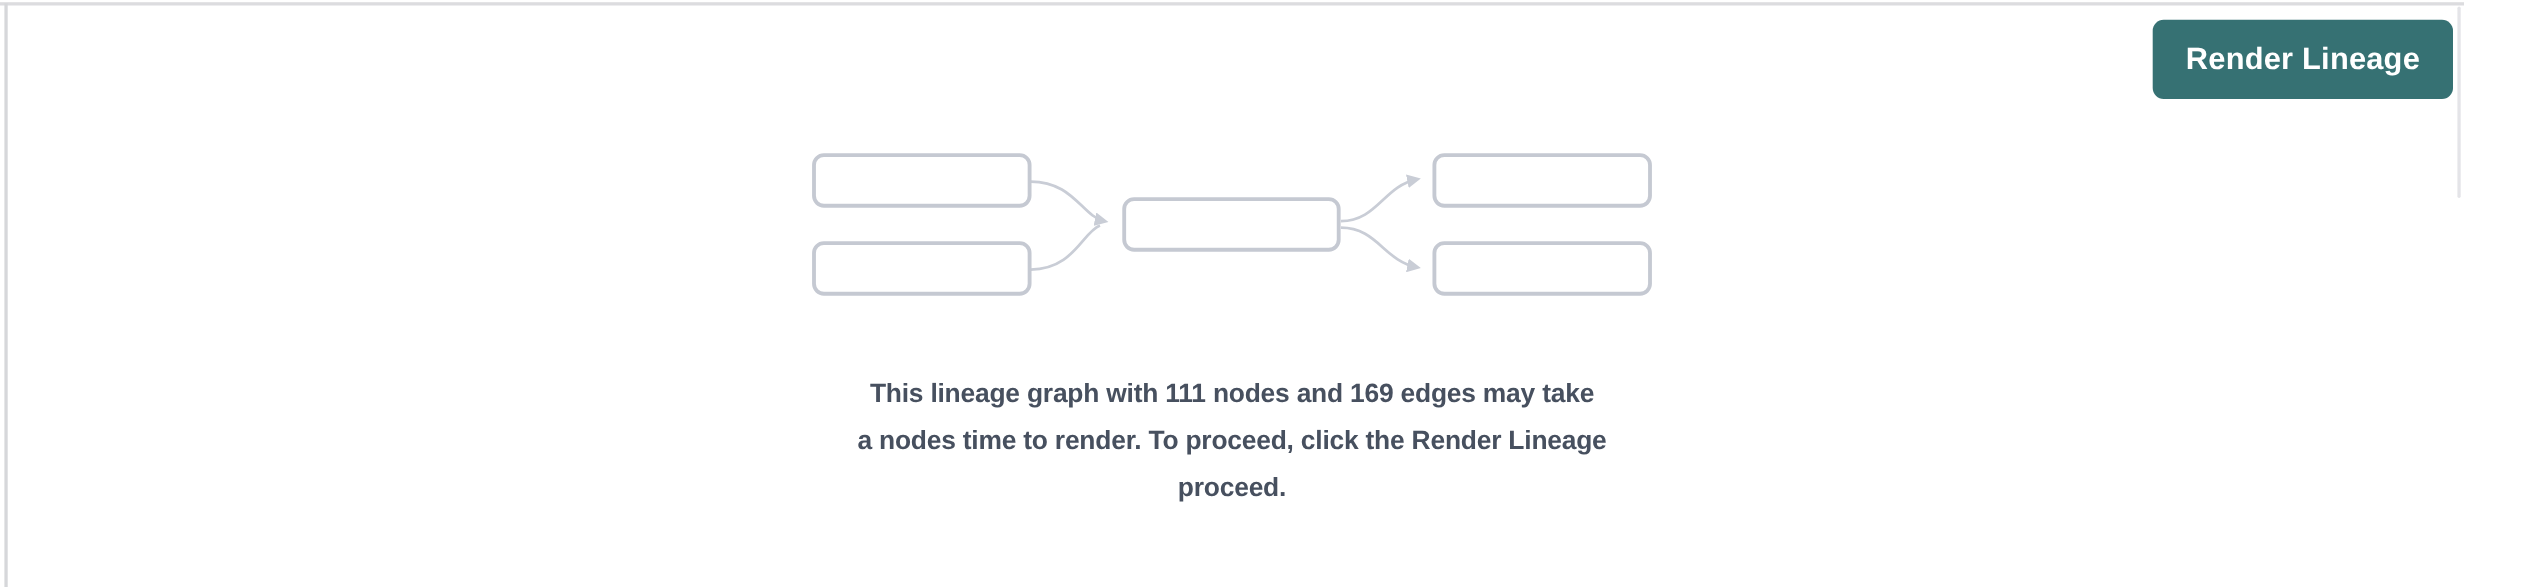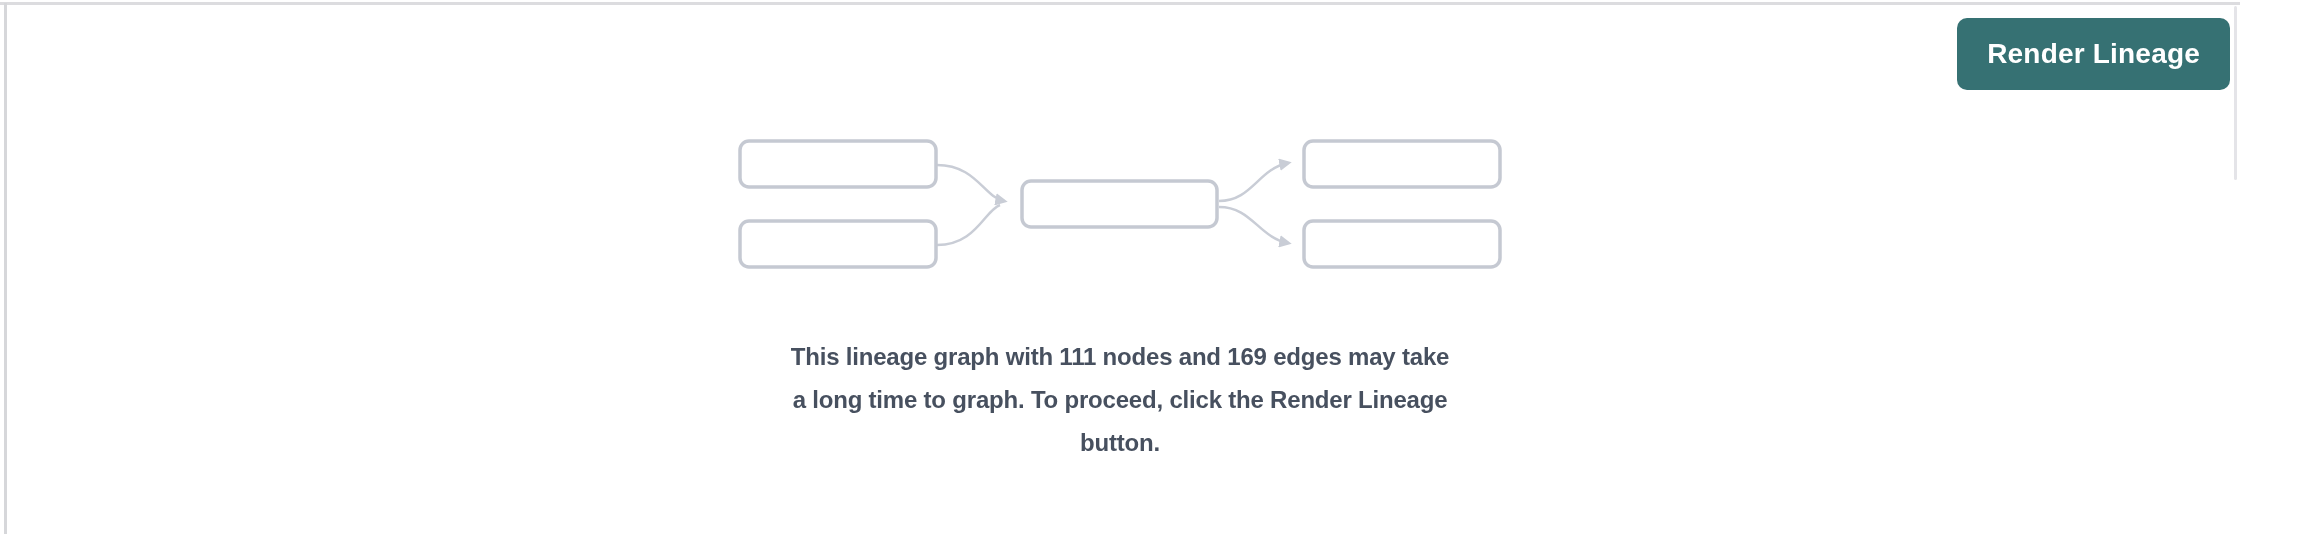--- a/index.html
+++ b/index.html
@@ -92,19 +92,19 @@
         <rect x="2" y="2" width="196" height="46" rx="9"></rect>
         <rect x="2" y="82" width="196" height="46" rx="9"></rect>
         <rect x="284" y="42" width="195" height="46" rx="9"></rect>
         <rect x="566" y="2" width="196" height="46" rx="9"></rect>
         <rect x="566" y="82" width="196" height="46" rx="9"></rect>
       </g>
     </svg>
 
     <div class="message">
       <div>This lineage graph with 111 nodes and 169 edges may take</div>
-      <div>a long time to graph. To proceed, click the Render Lineage</div>
-      <div>button.</div>
+      <div>a nodes time to render. To proceed, click the Render Lineage</div>
+      <div>proceed.</div>
     </div>
 
   </div>
 
 </div>
 
 </body></html>

